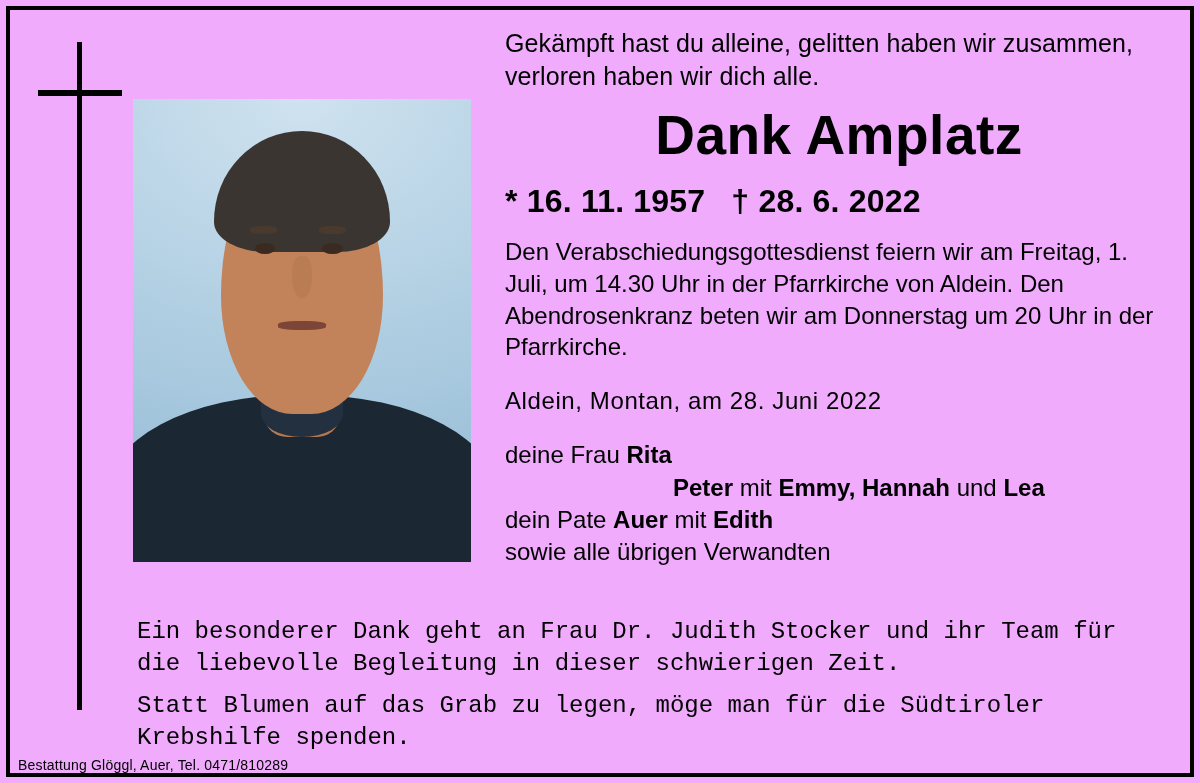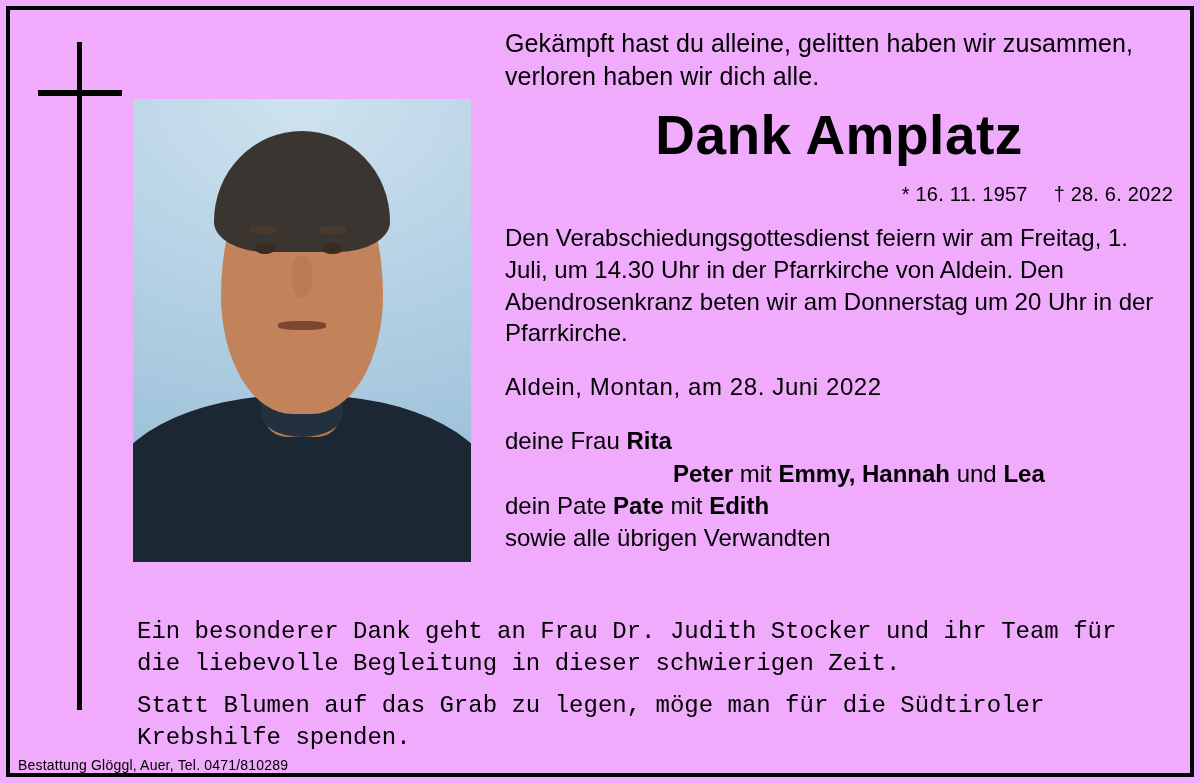--- a/index.html
+++ b/index.html
@@ -155,23 +155,23 @@
   }
   .name {
     font-size: 55px;
     font-weight: bold;
     text-align: center;
     letter-spacing: .5px;
     margin-top: 14px;
     line-height: 1.05;
   }
   .dates {
-    text-align: right;
-    font-size: 20px;
-    font-weight: normal;
+    text-align: left;
+    font-size: 32px;
+    font-weight: bold;
     margin-top: 18px;
     letter-spacing: .2px;
   }
   .dates .sep { display: inline-block; width: 26px; }
   .service {
     font-size: 24px;
     line-height: 1.33;
     margin-top: 16px;
   }
   .place-date {
@@ -242,21 +242,21 @@
       <span>* 16. 11. 1957</span><span class="sep"></span><span>† 28. 6. 2022</span>
     </div>
 
     <div class="service">Den Verabschiedungsgottesdienst feiern wir am Freitag, 1. Juli, um 14.30 Uhr in der Pfarrkirche von Aldein. Den Abendrosenkranz beten wir am Donnerstag um 20 Uhr in der Pfarrkirche.</div>
 
     <div class="place-date">Aldein, Montan, am 28. Juni 2022</div>
 
     <div class="inliebe">
       <div class="row"><span>deine Frau </span><b>Rita</b></div>
       <div class="row indent"><b>Peter</b><span> mit </span><b>Emmy, Hannah</b><span> und </span><b>Lea</b></div>
-      <div class="row"><span>dein Pate </span><b>Pate</b><span> mit </span><b>Edith</b></div>
+      <div class="row"><span>dein Pate </span><b>Auer</b><span> mit </span><b>Edith</b></div>
       <div class="row">sowie alle übrigen Verwandten</div>
     </div>
   </div>
 
   <div class="bottom">
     <p>Ein besonderer Dank geht an Frau Dr. Judith Stocker und ihr Team für die liebevolle Begleitung in dieser schwierigen Zeit.</p>
     <p>Statt Blumen auf das Grab zu legen, möge man für die Südtiroler Krebshilfe spenden.</p>
   </div>
 
   <div class="footer">Bestattung Glöggl, Auer, Tel. 0471/810289</div>

